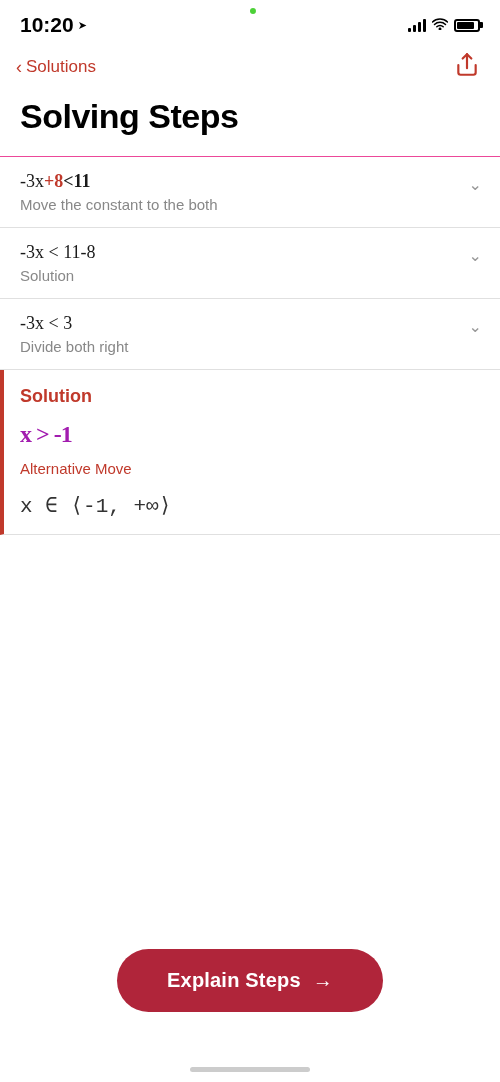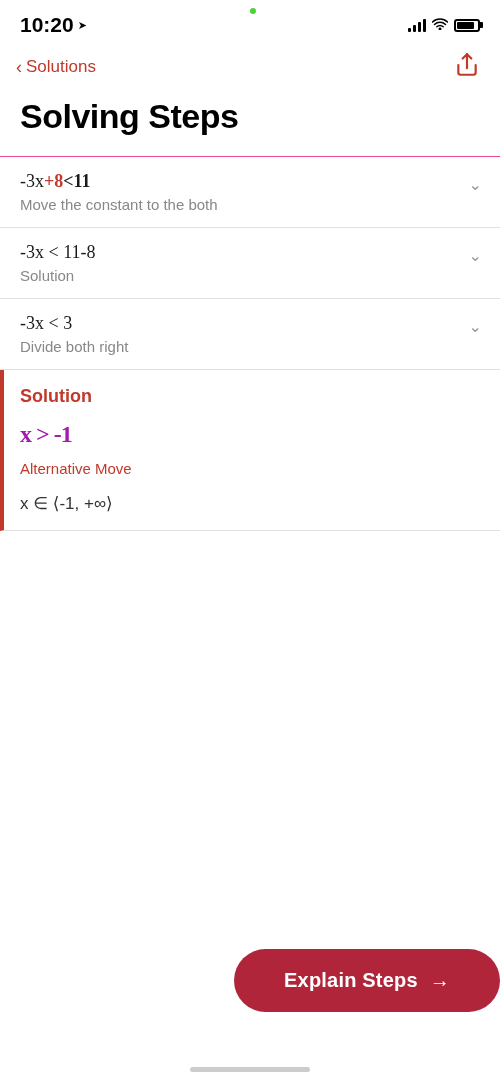--- a/index.html
+++ b/index.html
@@ -178,34 +178,34 @@
       margin-bottom: 12px;
     }
 
     .alt-form-label {
       font-size: 15px;
       color: #c0392b;
       margin-bottom: 6px;
     }
 
     .alt-form-value {
-      font-size: 17px;
+      font-size: 21px;
       color: #333;
-      font-family: Liberation Sans, sans-serif;
+      font-family: Liberation Mono, monospace;
       margin-top: 16px;
     }
 
     
     .explain-btn-container {
       position: absolute;
       bottom: 70px;
       left: 0;
       right: 0;
       display: flex;
-      justify-content: flex-end;
+      justify-content: center;
     }
 
     .explain-btn {
       background: #b0253a;
       color: #fff;
       border: none;
       border-radius: 50px;
       padding: 20px 50px;
       font-size: 20px;
       font-weight: 600;

